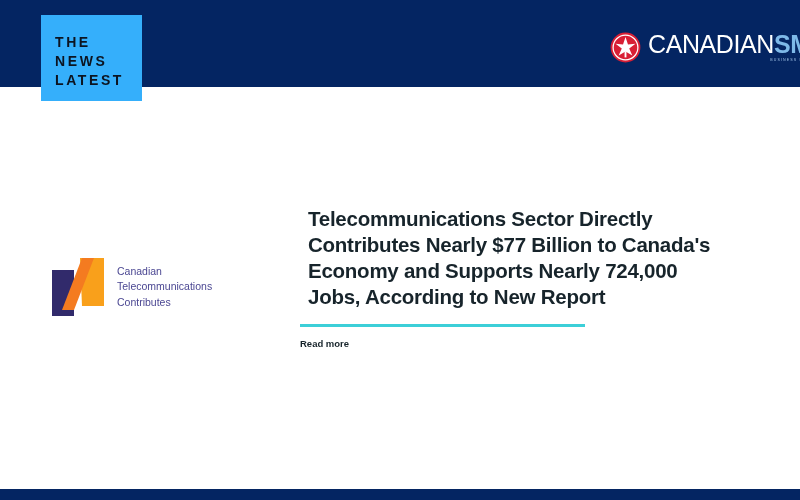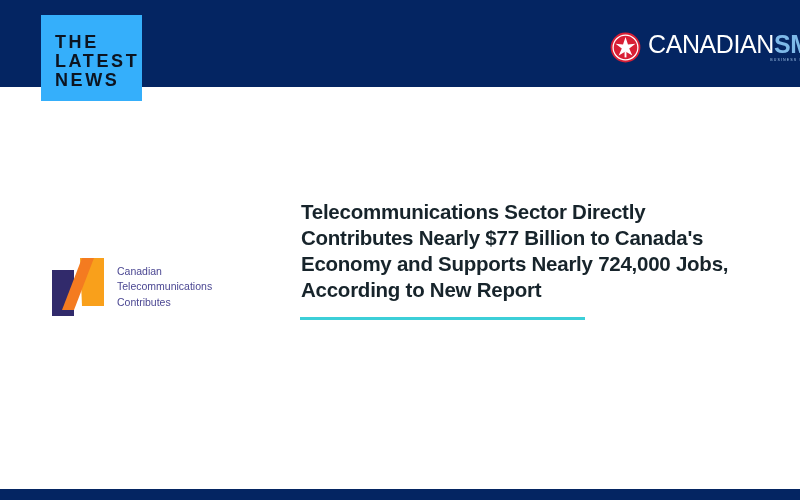--- a/index.html
+++ b/index.html
@@ -39,21 +39,21 @@
     left: 41px;
     top: 15px;
     width: 101px;
     height: 86px;
     background: #35affb;
     box-sizing: border-box;
     padding: 18px 0 0 14px;
   }
   .latest-badge-line {
     color: #0c1420;
-    font-size: 18px;
+    font-size: 14px;
     font-weight: bold;
     letter-spacing: 2.6px;
     line-height: 19px;
     white-space: nowrap;
   }
 
   
   .brand-logo {
     position: absolute;
     left: 610px;
@@ -120,21 +120,21 @@
     left: 300px;
     top: 198px;
     width: 430px;
   }
   .headline {
     color: #17242b;
     font-size: 20.5px;
     font-weight: bold;
     line-height: 26px;
     letter-spacing: -0.25px;
-    margin: 1px;
+    margin: 8px;
   }
   .divider {
     width: 285px;
     height: 3px;
     background: #3ccfd8;
     margin-top: 14px;
   }
   .readmore-block {
     margin-top: 10px;
   }
@@ -159,22 +159,22 @@
 </style>
 </head>
 <body>
 
 <div id="page">
 
   <div class="header-bar"></div>
 
   <div class="latest-badge">
     <div class="latest-badge-line">THE</div>
+    <div class="latest-badge-line">NEWS</div>
     <div class="latest-badge-line">LATEST</div>
-    <div class="latest-badge-line">NEWS</div>
   </div>
 
   <div class="brand-logo">
     <svg class="brand-mark" viewBox="0 0 100 100">
       <circle cx="50" cy="50" r="48" fill="#d81f35"></circle>
       <circle cx="50" cy="50" r="40" fill="none" stroke="#ffffff" stroke-width="4"></circle>
       <path d="M50 16 L58 40 L82 38 L62 53 L72 76 L50 63 L28 76 L38 53 L18 38 L42 40 Z" fill="#ffffff"></path>
       <rect x="47" y="62" width="6" height="20" fill="#ffffff"></rect>
     </svg>
     <div class="brand-wordmark">
@@ -193,18 +193,19 @@
       <div>Canadian</div>
       <div>Telecommunications</div>
       <div>Contributes</div>
     </div>
   </div>
 
   <div class="article">
     <h1 class="headline">Telecommunications Sector Directly Contributes Nearly $77 Billion to Canada's Economy and Supports Nearly 724,000 Jobs, According to New Report</h1>
     <div class="divider"></div>
     <div class="readmore-block">
+      <div class="readmore-label">Read more</div>
     </div>
   </div>
 
   <div class="footer-bar"></div>
 
 </div>
 
 </body></html>

